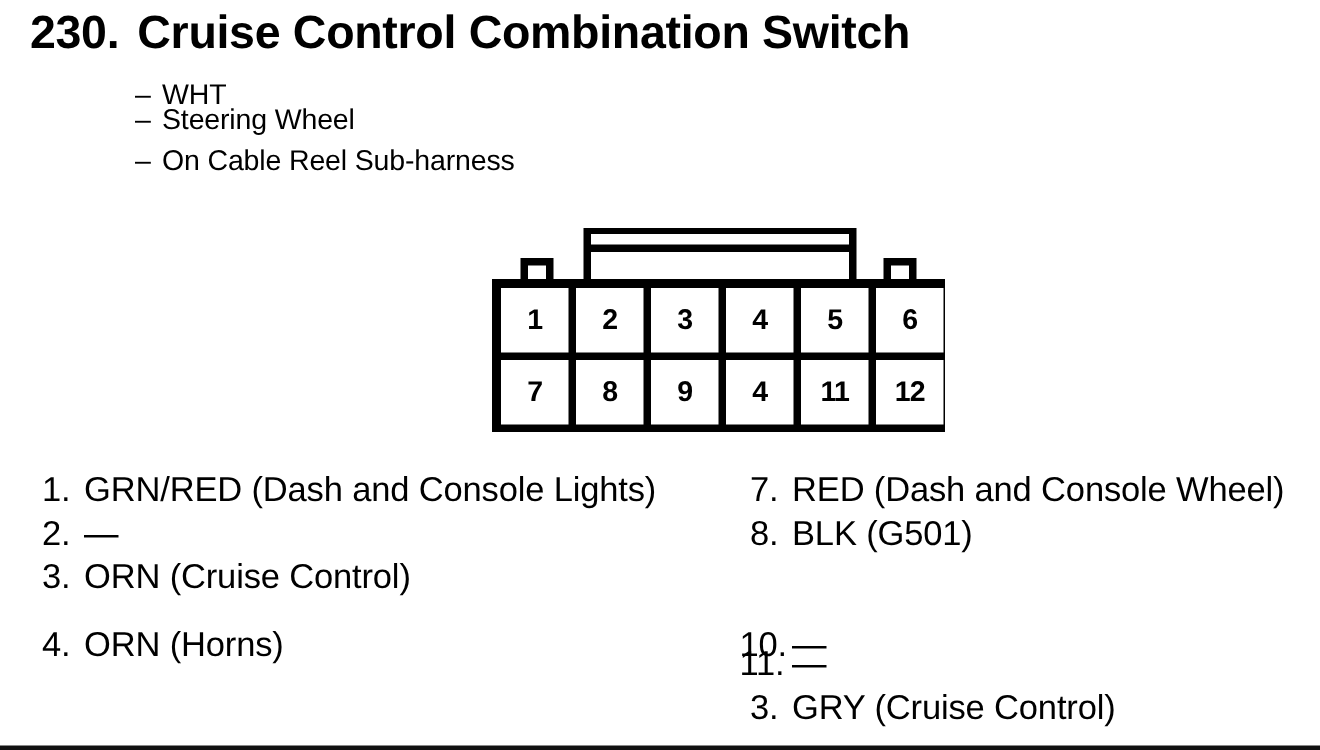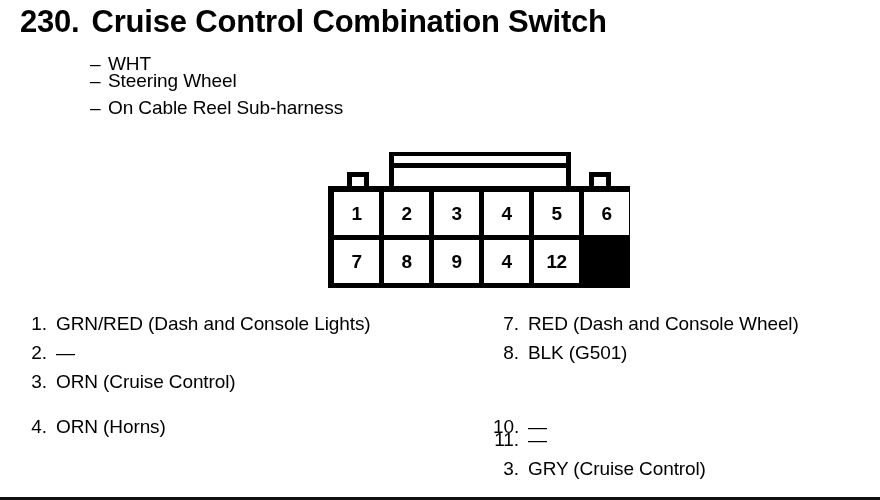--- a/index.html
+++ b/index.html
@@ -127,21 +127,21 @@
     justify-content: center;
     font-size: 19px;
     font-weight: bold;
     color: #000000;
     letter-spacing: -0.5px;
   }
 
   
   .desc {
     position: absolute;
-    font-size: 19px;
+    font-size: 23px;
     white-space: nowrap;
     letter-spacing: -0.1px;
   }
   .desc .n {
     display: inline-block;
     width: 26px;
     text-align: right;
     margin-right: 9px;
   }
   .col-left  { left: 21px; }
@@ -192,20 +192,21 @@
         <div class="pin">1</div>
         <div class="pin">2</div>
         <div class="pin">3</div>
         <div class="pin">4</div>
         <div class="pin">5</div>
         <div class="pin">6</div>
         <div class="pin">7</div>
         <div class="pin">8</div>
         <div class="pin">9</div>
         <div class="pin">4</div>
+        <div class="pin">11</div>
         <div class="pin">12</div>
       </div>
     </div>
   </div>
 
   <div class="desc col-left r0">
     <span class="n">1.</span><span>GRN/RED (Dash and Console Lights)</span>
   </div>
   <div class="desc col-left r1">
     <span class="n">2.</span><span>—</span>

